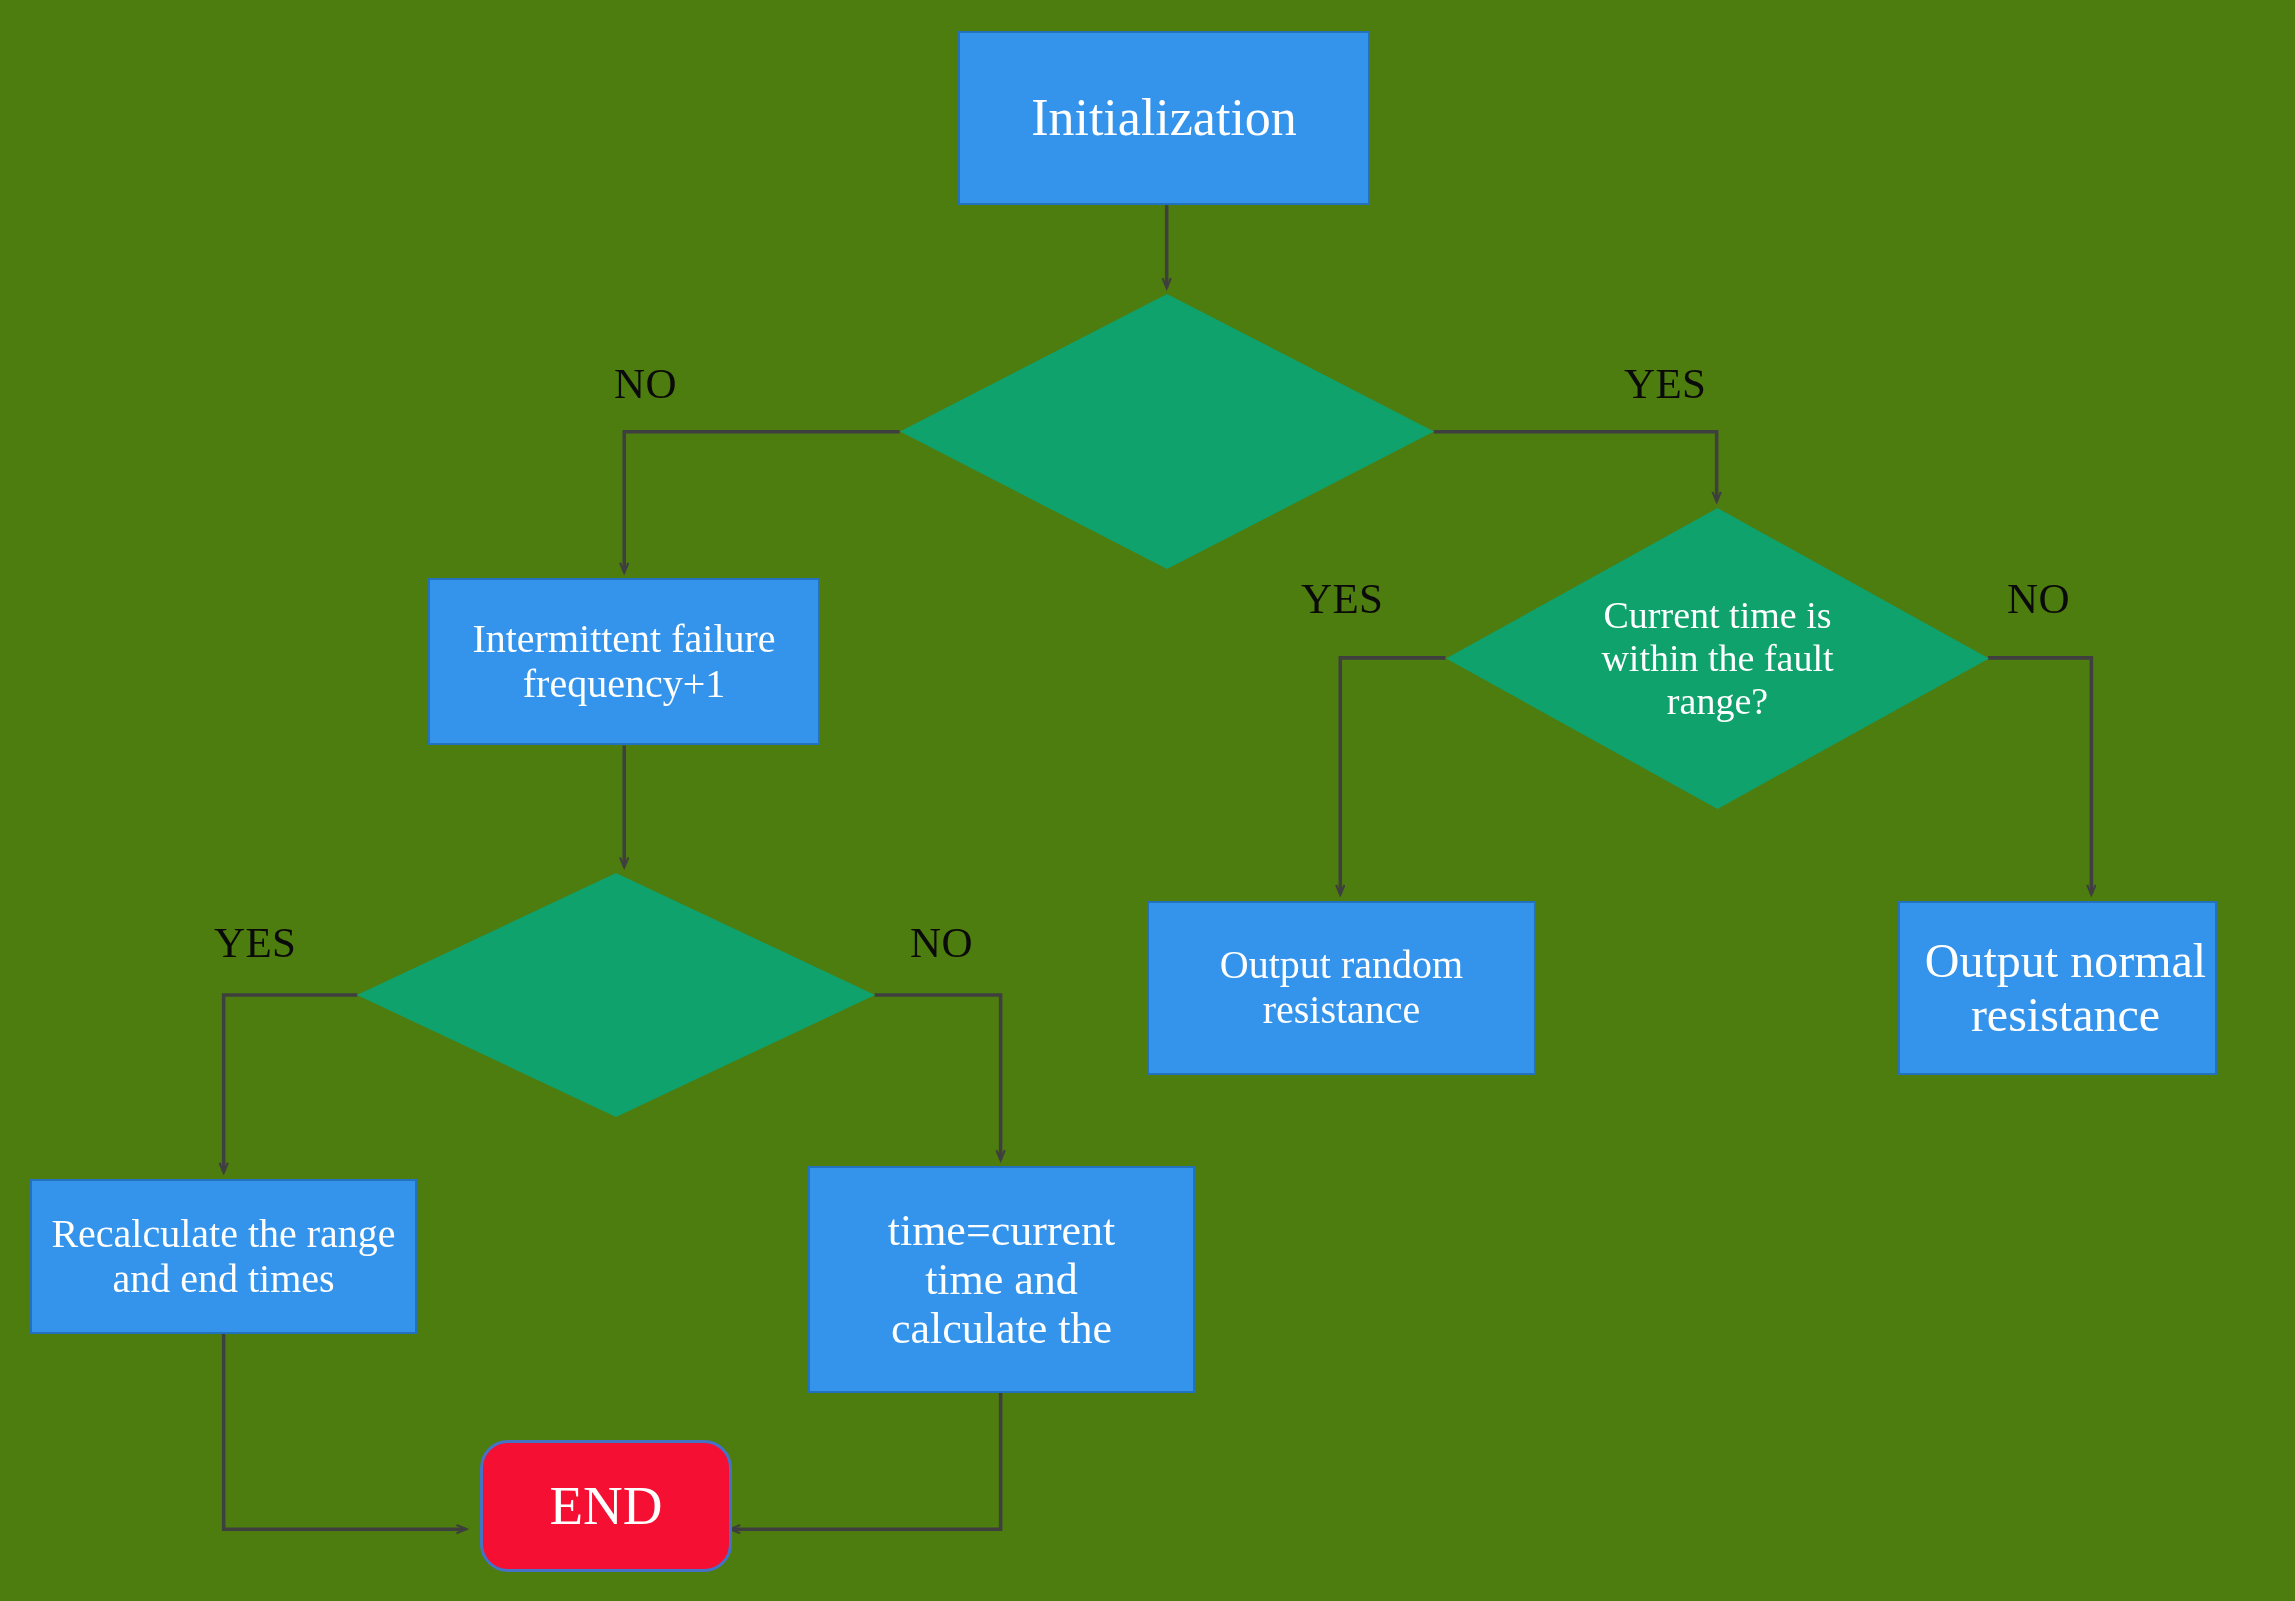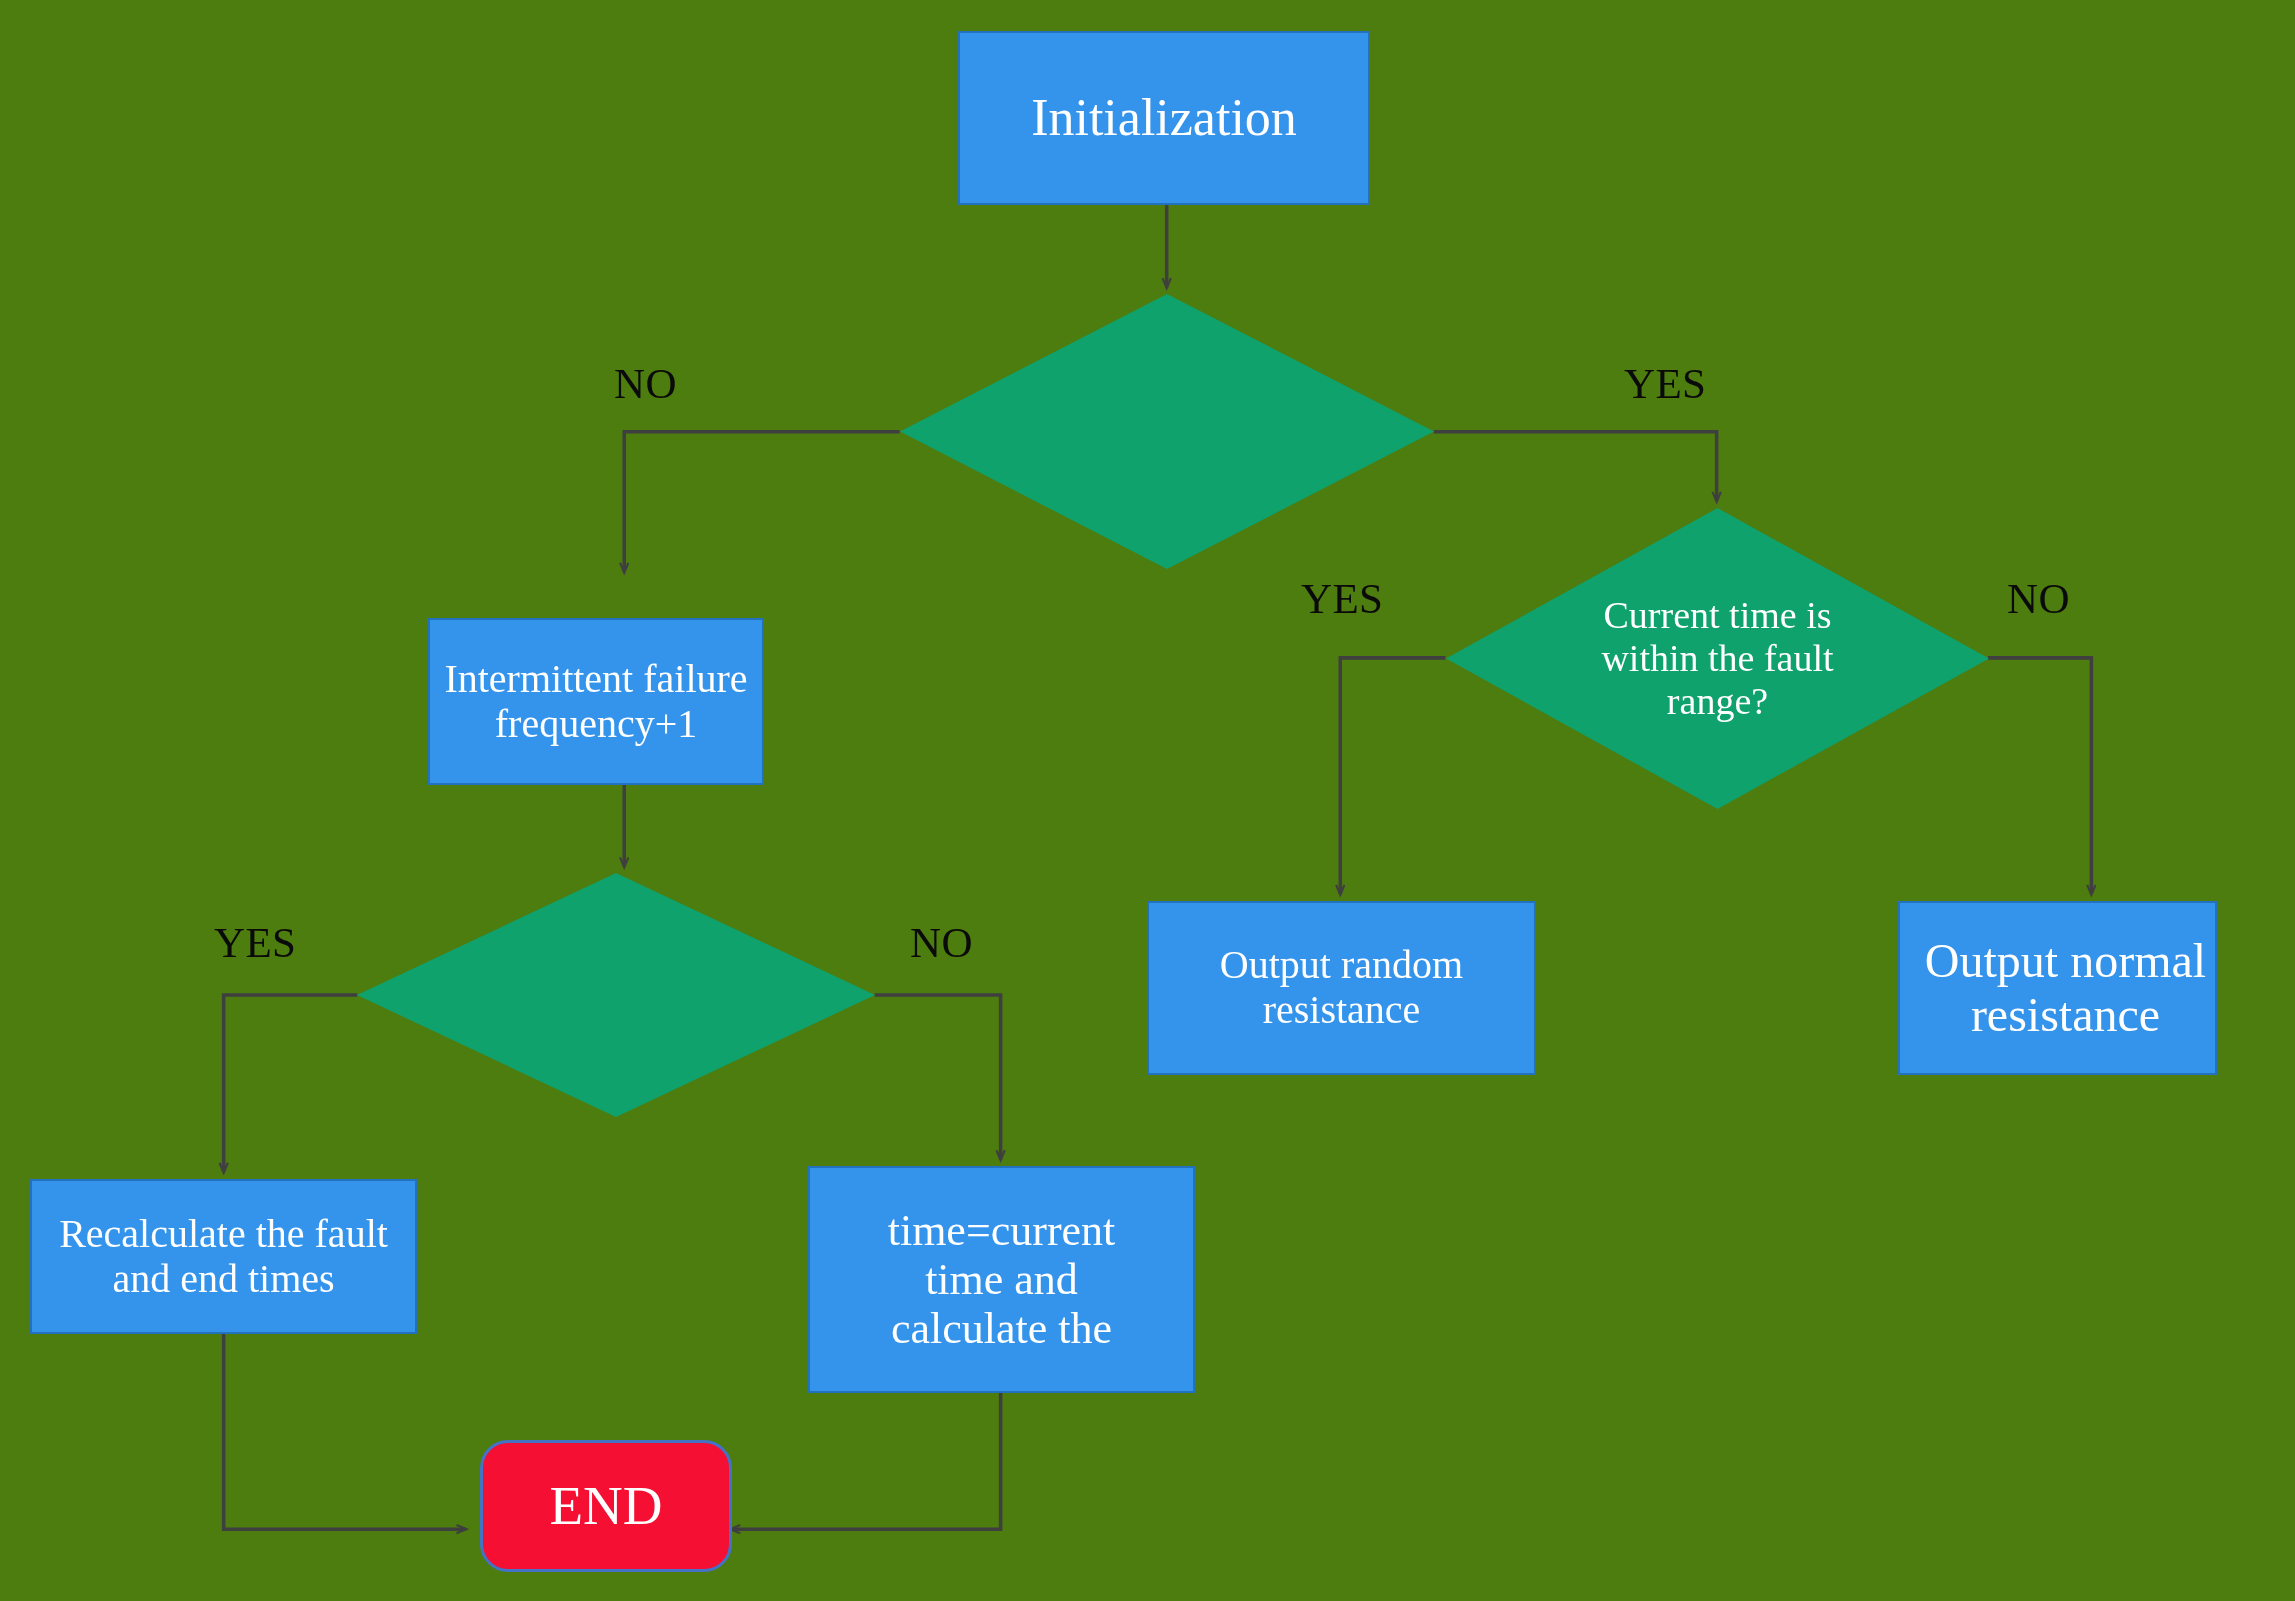--- a/index.html
+++ b/index.html
@@ -108,28 +108,28 @@
       <path d="M2382,788 L2506,788 L2506,1071" marker-end="url(#arrow)"></path>
     </g>
   </svg>
 
   <div class="node process" style="left:958px;top:31px;width:412px;height:174px;font-size:52px;">Initialization</div>
 
   <div class="node decision" style="left:900px;top:294px;width:534px;height:275px;font-size:52px;">
     <span class="diamond-shape"></span>
   </div>
 
-  <div class="node process" style="left:428px;top:578px;width:336px;height:167px;font-size:40px;margin-top:40px;">Intermittent failure
+  <div class="node process" style="left:428px;top:578px;width:392px;height:167px;font-size:40px;">Intermittent failure
 frequency+1</div>
 
   <div class="node decision" style="left:357px;top:873px;width:518px;height:244px;font-size:47px;">
     <span class="diamond-shape"></span>
   </div>
 
-  <div class="node process" style="left:30px;top:1179px;width:387px;height:155px;font-size:40px;">Recalculate the fault
+  <div class="node process" style="left:30px;top:1179px;width:387px;height:155px;font-size:40px;">Recalculate the range
 and end times</div>
 
   <div class="node process" style="left:808px;top:1166px;width:387px;height:227px;font-size:44px;">time=current
 time and
 calculate the</div>
 
   <div class="node terminator" style="left:480px;top:1440px;width:252px;height:132px;font-size:55px;">END</div>
 
   <div class="node decision" style="left:1446px;top:508px;width:543px;height:301px;font-size:38px;">
     <span class="diamond-shape"></span>

